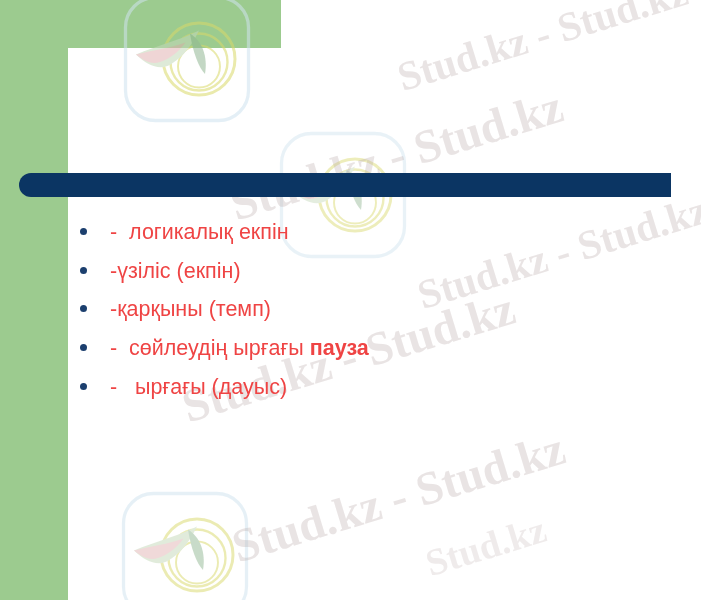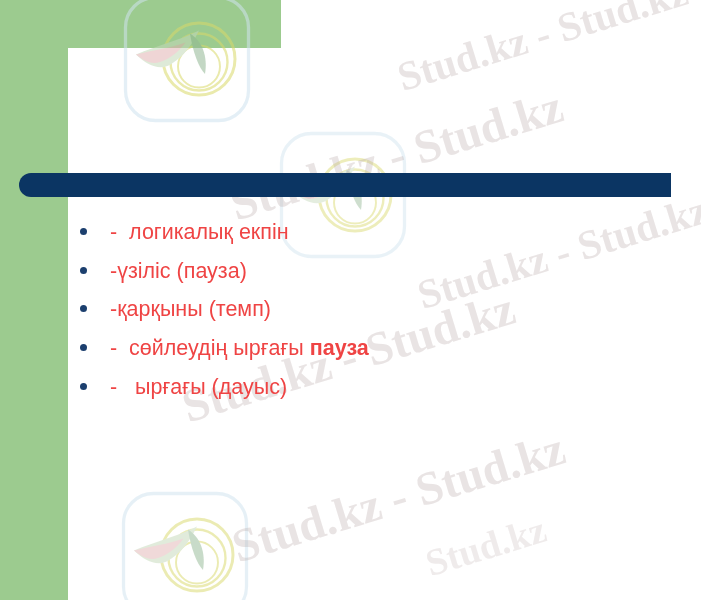--- a/index.html
+++ b/index.html
@@ -185,21 +185,21 @@
 
   <div class="blue-bar"></div>
 
   <ul class="bullet-list">
     <li>
       <span class="dot"></span>
       <span class="txt"><span>-  логикалық екпін</span><b></b></span>
     </li>
     <li>
       <span class="dot"></span>
-      <span class="txt"><span>-үзіліс (пауза)</span><b></b></span>
+      <span class="txt"><span>-үзіліс (екпін)</span><b></b></span>
     </li>
     <li>
       <span class="dot"></span>
       <span class="txt"><span>-қарқыны (темп)</span><b></b></span>
     </li>
     <li>
       <span class="dot"></span>
       <span class="txt"><span>-  сөйлеудің ырғағы </span><b>пауза</b></span>
     </li>
     <li>

